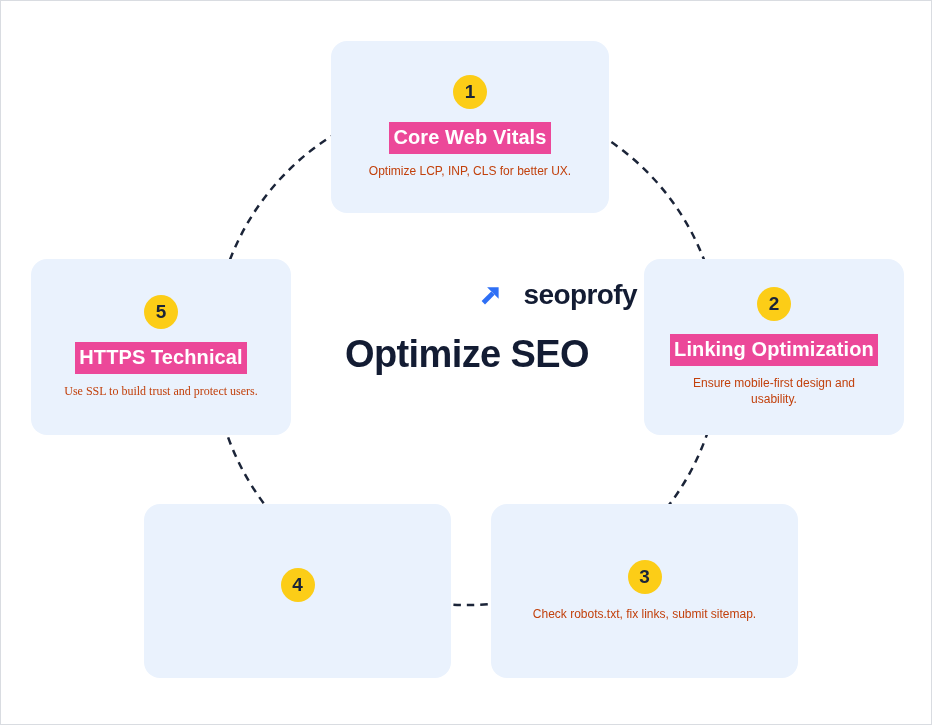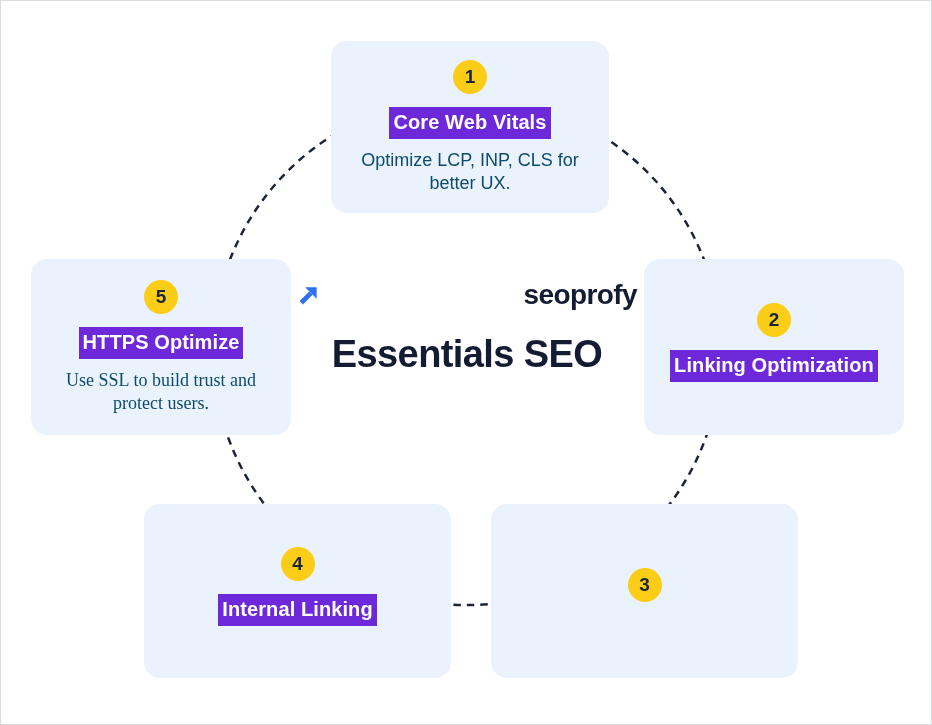--- a/index.html
+++ b/index.html
@@ -33,43 +33,43 @@
 
   .badge {
     width:34px; height:34px; border-radius:50%;
     background:#fccd17; color:#1b2438;
     font-size:19px; font-weight:bold;
     display:flex; align-items:center; justify-content:center;
     margin-bottom:13px;
   }
   .card-title {
     display:inline-block;
-    background:#6d28d9; color:#ffffff;
+    background:#ec4899; color:#ffffff;
     font-size:20px; font-weight:bold;
     padding:4px 4px 5px;
     margin-bottom:10px;
     white-space:nowrap;
     letter-spacing:0.1px;
   }
   .card-desc {
-    font-size:18px; color:#0c4a6e; line-height:1.27;
+    font-size:12px; color:#c2410c; line-height:1.27;
   }
   .card-1 .card-desc { max-width:236px; }
   .card-2 .card-desc { max-width:206px; }
   .card-3 .card-desc { max-width:256px; }
   .card-4 .card-desc { max-width:246px; }
   .card-5 .card-desc { max-width:240px;font-family:Liberation Serif, serif; }
 
   
   .center {
     position:absolute; left:296px; top:278px; width:340px; z-index:1;
     text-align:center;
   }
   .logo-row {
-    display:flex; align-items:center; justify-content:space-between; gap:22px;
+    display:flex; align-items:center; justify-content:flex-end; gap:22px;
   }
   .logo-arrow { width:23px; height:23px; display:block; }
   .logo-text {
     font-size:28px; font-weight:bold; color:#131c33; letter-spacing:-0.6px;
   }
   .main-title {
     margin-top:20px;
     font-size:38px; font-weight:bold; color:#131c33;
     line-height:1.23; letter-spacing:-0.6px;
   }
@@ -89,49 +89,50 @@
     </div>
     <div class="card-title">Core Web Vitals</div>
     <div class="card-desc">Optimize LCP, INP, CLS for better UX.</div>
   </div>
 
   <div class="card card-2">
     <div class="badge">
       <span>2</span>
     </div>
     <div class="card-title">Linking Optimization</div>
+    <div class="card-desc">Ensure mobile-first design and usability.</div>
   </div>
 
   <div class="card card-3">
     <div class="badge">
       <span>3</span>
     </div>
+    <div class="card-desc">Check robots.txt, fix links, submit sitemap.</div>
   </div>
 
   <div class="card card-4">
     <div class="badge">
       <span>4</span>
     </div>
-    <div class="card-title">Internal Linking</div>
   </div>
 
   <div class="card card-5">
     <div class="badge">
       <span>5</span>
     </div>
-    <div class="card-title">HTTPS Optimize</div>
+    <div class="card-title">HTTPS Technical</div>
     <div class="card-desc">Use SSL to build trust and protect users.</div>
   </div>
 
   <div class="center">
     <div class="logo-row">
       <svg class="logo-arrow" viewBox="0 0 24 24" aria-hidden="true">
         <path d="M4.5 19.5 L14.5 9.5" stroke="#2e6ff5" stroke-width="5" fill="none"></path>
         <path d="M8.5 3.5 H20.5 V15.5 Z" fill="#2e6ff5"></path>
       </svg>
       <span class="logo-text">seoprofy</span>
     </div>
     <div class="main-title">
-      <div>Essentials SEO</div>
+      <div>Optimize SEO</div>
     </div>
   </div>
 
 </div>
 
 </body></html>

